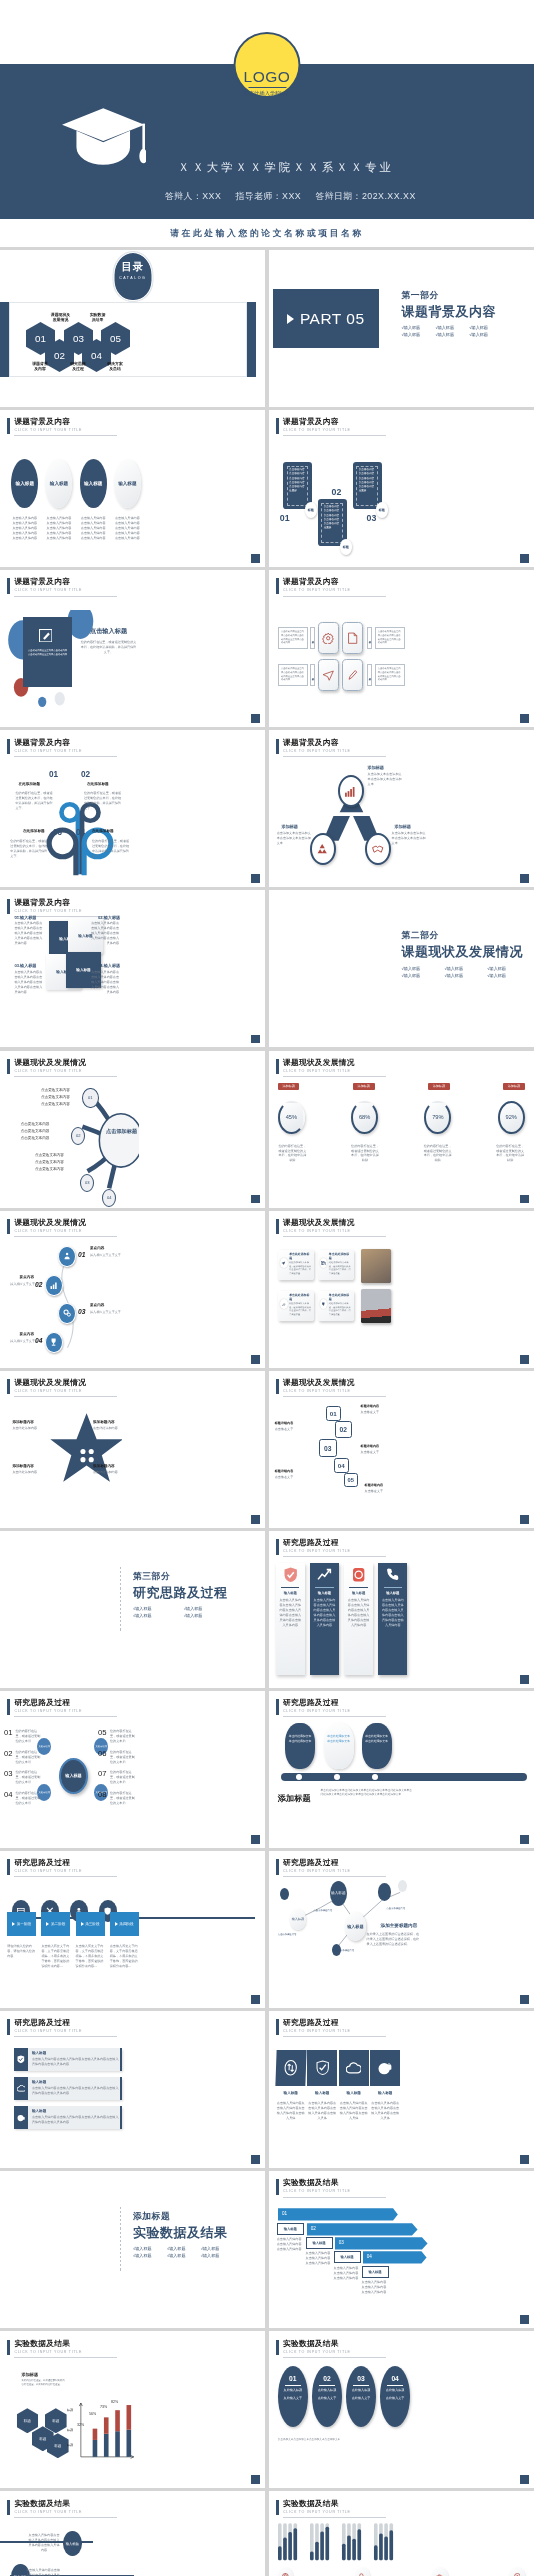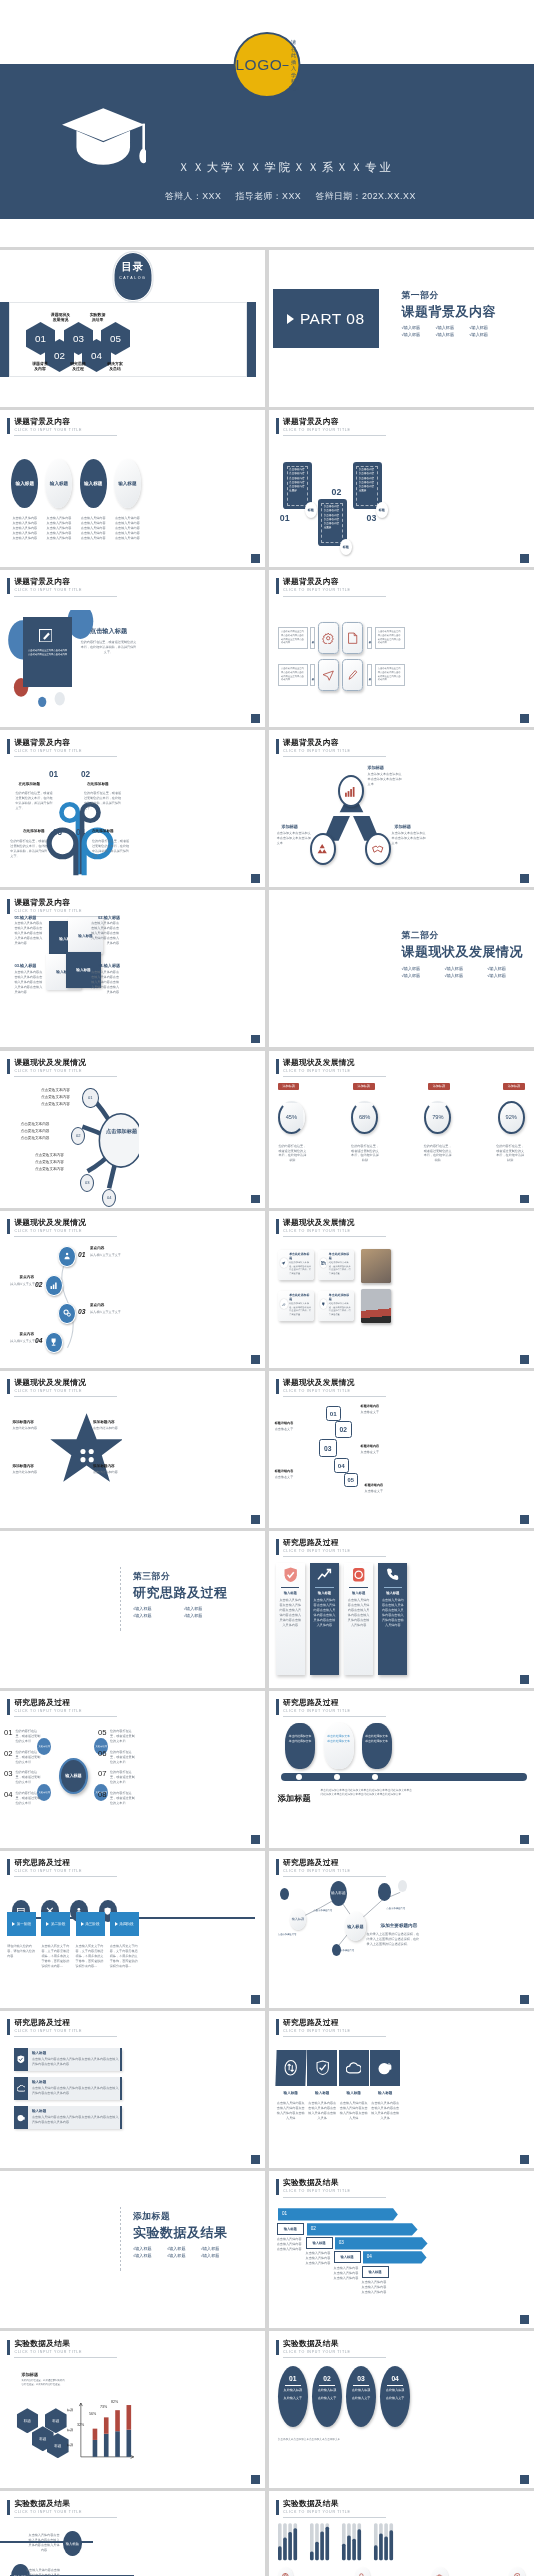--- a/index.html
+++ b/index.html
@@ -14,22 +14,22 @@
   .hero {
     width:534px; height:247px; background:#fff; position:relative; overflow:hidden;
     margin-bottom:3.1px;
   }
   .hero .band {
     position:absolute; left:0; right:0; top:64px; height:155px; background:#36506f;
   }
   .hero .logo-oval {
     position:absolute; left:50%; top:32px; transform:translateX(-50%);
     width:67px; height:66px; border-radius:50%;
-    border:2.1px solid #36506f; background:#eab308; z-index:5;
-    display:flex; flex-direction:row; align-items:center; justify-content:flex-start;
+    border:2.1px solid #36506f; background:#fde047; z-index:5;
+    display:flex; flex-direction:column; align-items:center; justify-content:flex-end;
   }
   .hero .logo-oval .lg { font-size:15.5px; color:#36506f; letter-spacing:0.5px; font-weight:400;}
   .hero .logo-oval .ln { width:38px; height:1px; background:#36506f; margin:1.5px 0 1.5px; }
   .hero .logo-oval .lsub { font-size:5.2px; color:#36506f; line-height:1.25; text-align:center; }
   .hero .cap {
     position:absolute; left:61px; top:106px; width:85px; height:62px; z-index:4;
   }
   .hero .htitle {
     position:absolute; left:149px; top:108px; color:#fff; font-size:32px;
     font-weight:bold; letter-spacing:0.5px; white-space:nowrap;
@@ -112,20 +112,21 @@
     <path d="M30 48 L30 80 a52 34 0 0 0 104 0 L134 48 L82 70 Z" fill="#ffffff"></path>
     <rect x="158" y="34" width="5" height="55" fill="#ffffff"></rect>
     <ellipse cx="160" cy="97" rx="8" ry="14" fill="#ffffff"></ellipse>
   </svg>
   <div class="hsub">ＸＸ大学ＸＸ学院ＸＸ系ＸＸ专业</div>
   <div class="hmeta">
     <span>答辩人：XXX</span>
     <span>指导老师：XXX</span>
     <span>答辩日期：202X.XX.XX</span>
   </div>
+  <div class="hfoot">请在此处输入您的论文名称或项目名称</div>
 </div>
 
 <div class="row">
 
   <div class="slide">
     <div class="cat-shield">
       <div class="c1">目录</div>
       <div class="c2">CATALOG</div>
     </div>
     <div class="cat-left"></div>
@@ -155,21 +156,21 @@
 及过程</div>
     <div class="hexlabel" style="left:79px;top:62px; width:37px; white-space:pre-line;">实验数据
 及结果</div>
     <div class="hexlabel" style="left:98px;top:111px; width:34px; white-space:pre-line;">解决方案
 及总结</div>
   </div>
 
   <div class="slide">
     <div class="sect-box">
       <div class="tri"></div>
-      <div class="pl">PART 08</div>
+      <div class="pl">PART 05</div>
     </div>
     <div class="sect-dash"></div>
     <div class="sect-txt">
       <div class="p1">第一部分</div>
       <div class="p2">课题背景及内容</div>
       <div class="sect-tags">
         <span>√输入标题</span>
         <span>√输入标题</span>
         <span>√输入标题</span>
         <span>√输入标题</span>

